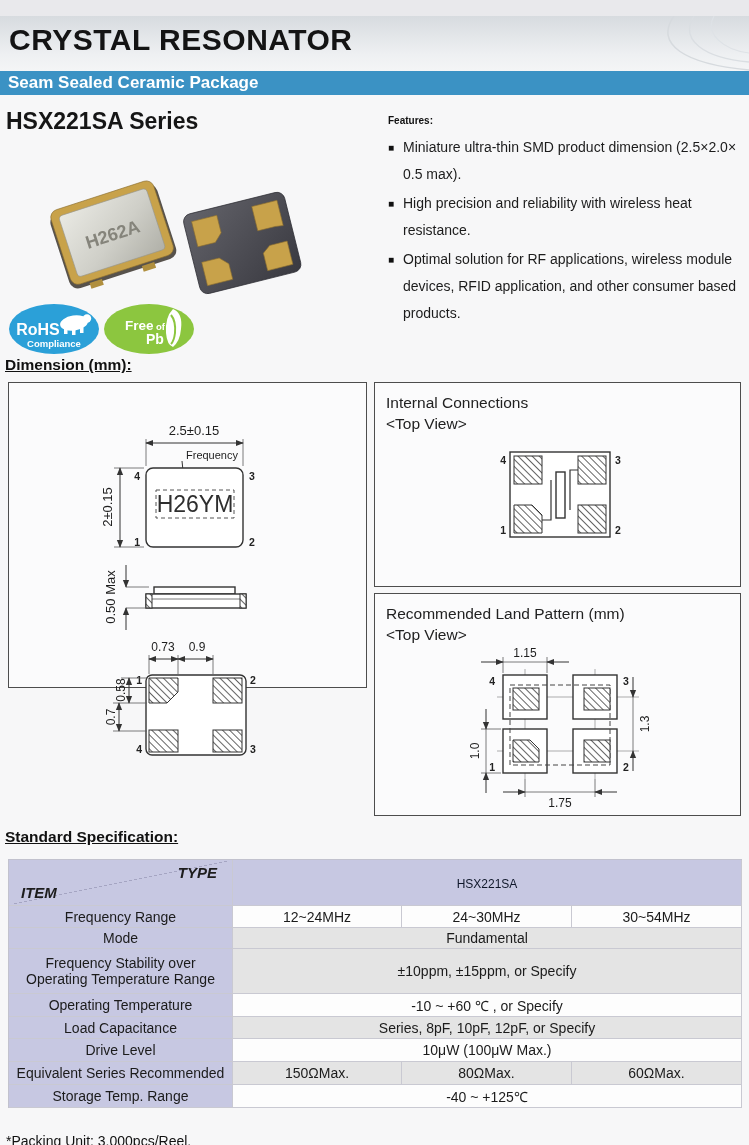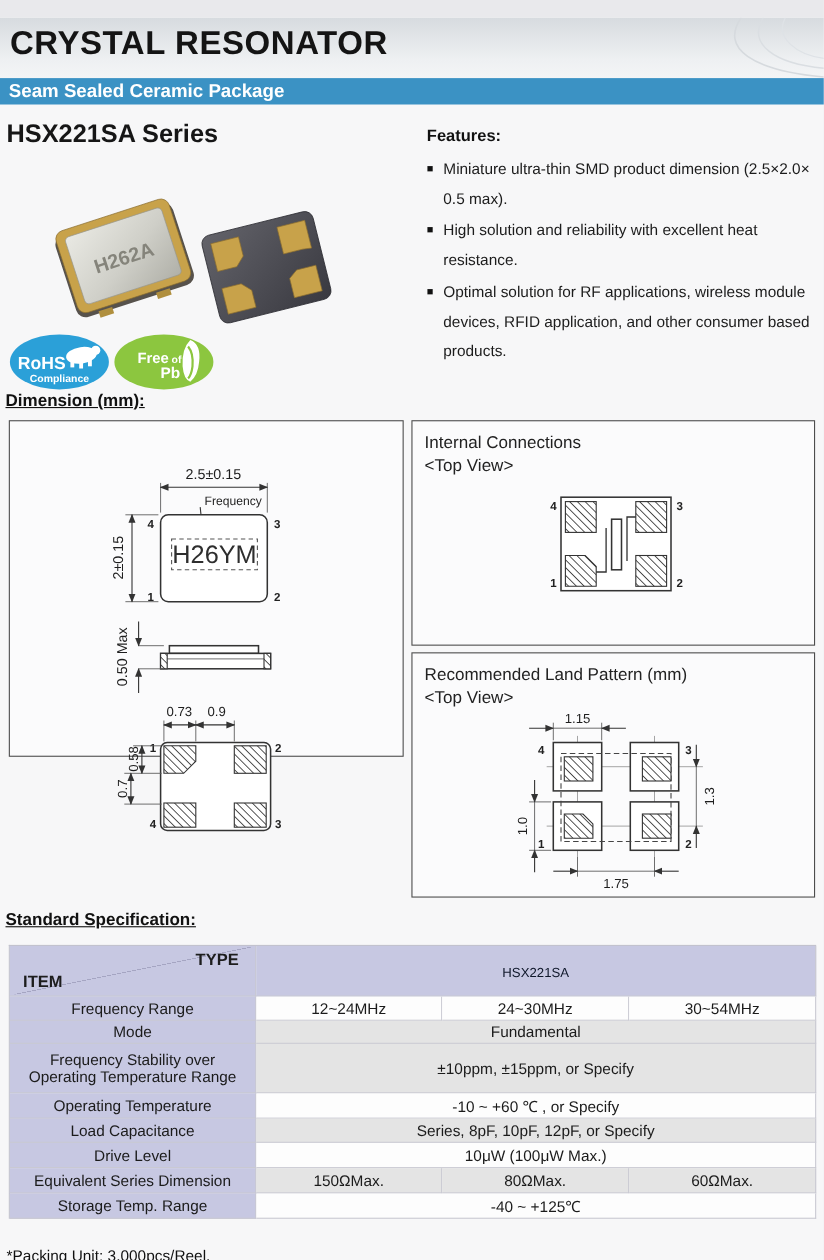--- a/index.html
+++ b/index.html
@@ -10,41 +10,41 @@
   .hdr-band { position:absolute; top:0; left:0; width:749px; height:55px;
     background:linear-gradient(180deg,#d7dbdf 0%,#eef0f2 70%,#f4f5f6 100%); }
   .hdr-swoosh { position:absolute; top:0; right:0; }
   .page-title { position:absolute; top:7px; left:9px; font-size:30px; font-weight:bold; color:#141414; letter-spacing:.5px; }
   .banner { position:absolute; top:55px; left:0; width:749px; height:24px; background:#3b92c4;
     color:#fff; font-size:17px; font-weight:bold; line-height:24px; padding-left:8px; }
   .series { position:absolute; top:92px; left:6px; font-size:23px; font-weight:bold; color:#161616; }
 
   
   .features { position:absolute; top:99px; left:388px; width:352px; }
-  .features h3 { font-size:15px; font-weight:bold; color:#111; margin-bottom:8px; }
+  .features h3 { font-size:10px; font-weight:bold; color:#111; margin-bottom:8px; }
   .feat-item { position:relative; font-size:14px; color:#1c1c1c; line-height:27px; padding-left:15px; margin-bottom:2px; }
   .feat-item .bullet { position:absolute; left:0; top:0; font-size:10px; color:#111; }
 
   
   .sec-head { position:absolute; left:5px; font-size:15.5px; font-weight:bold; color:#111;text-decoration:underline; }
 
   
   .dbox { position:absolute; background:#fbfbfc; border:1.5px solid #4d4d4d; }
   .dbox .btitle { padding:9px 0 0 11px; font-size:15.5px; color:#222; line-height:21px; }
 
   
   table.spec { position:absolute; top:843px; left:8px; width:733px; border-collapse:separate; border-spacing:0;
     table-layout:fixed; font-size:14px; color:#1b1b1b; border-top:1px solid #c2c2ce; border-left:1px solid #c2c2ce; }
   table.spec td { border-right:1px solid #c9c9d2; border-bottom:1px solid #c9c9d2; text-align:center; vertical-align:middle; padding:1px 4px; }
   td.item { background:#c7c8e2; border-right-color:#e3e3ef; border-bottom-color:#e3e3ef; }
   td.vwhite { background:#fdfdfd; }
   td.vgray { background:#e4e4e4; }
   td.hcell { background:#c7c8e2; padding:0; }
   .diag-cell { position:relative; height:43px;
-    background:linear-gradient(to bottom right,#c7c8e2 49.6%,#a5a5c2 49.6%,#a5a5c2 50.4%,#c7c8e2 50.4%); }
+    background:linear-gradient(to bottom right,#c7c8e2 49.6%,#a5a5c2 49.6%,#a5a5c2 50.4%,#c7c8e2 50.4%);font-style:italic; }
   .diag-cell .type { position:absolute; top:3px; right:11px; font-size:15px; font-weight:bold; color:#1d1d1d; }
   .diag-cell .itm  { position:absolute; bottom:3px; left:8px; font-size:15px; font-weight:bold; color:#1d1d1d; }
   .model { font-size:12px; font-weight:normal; color:#0f172a; }
 
   .footnote { position:absolute; top:1117px; left:6px; font-size:14px; color:#111; }
 
   
   .dtext  { font-family:"Liberation Sans",sans-serif; font-size:13px; fill:#1e1e1e; }
   .dtext12{ font-family:"Liberation Sans",sans-serif; font-size:12px; fill:#1e1e1e; }
   .pin    { font-family:"Liberation Sans",sans-serif; font-size:10.5px; font-weight:bold; fill:#222; }
@@ -98,21 +98,21 @@
   <div class="series">HSX221SA Series</div>
 
   <div class="features">
     <h3>Features:</h3>
     <div class="feat-item">
       <span class="bullet">■</span>
       <span>Miniature ultra-thin SMD product dimension (2.5×2.0× 0.5 max).</span>
     </div>
     <div class="feat-item">
       <span class="bullet">■</span>
-      <span>High solution and reliability with excellent heat resistance.</span>
+      <span>High precision and reliability with wireless heat resistance.</span>
     </div>
     <div class="feat-item">
       <span class="bullet">■</span>
       <span>Optimal solution for RF applications, wireless module devices, RFID application, and other consumer based products.</span>
     </div>
   </div>
 
   <svg style="position:absolute; top:158px; left:42px;" width="145" height="120">
     <g transform="rotate(-18 72 58)">
       <rect x="14" y="23" width="112" height="78" rx="9" fill="#57524c"></rect>
@@ -335,21 +335,21 @@
     </tr>
     <tr style="height:22px">
       <td class="item">Load Capacitance</td>
       <td class="vgray" colspan="3">Series, 8pF, 10pF, 12pF, or Specify</td>
     </tr>
     <tr style="height:23px">
       <td class="item">Drive Level</td>
       <td class="vwhite" colspan="3">10μW (100μW Max.)</td>
     </tr>
     <tr style="height:23px">
-      <td class="item">Equivalent Series Dimension</td>
+      <td class="item">Equivalent Series Recommended</td>
       <td class="vgray">150ΩMax.</td>
       <td class="vgray">80ΩMax.</td>
       <td class="vgray">60ΩMax.</td>
     </tr>
     <tr style="height:23px">
       <td class="item">Storage Temp. Range</td>
       <td class="vwhite" colspan="3">-40 ~ +125℃</td>
     </tr>
   </tbody>
     </table>

